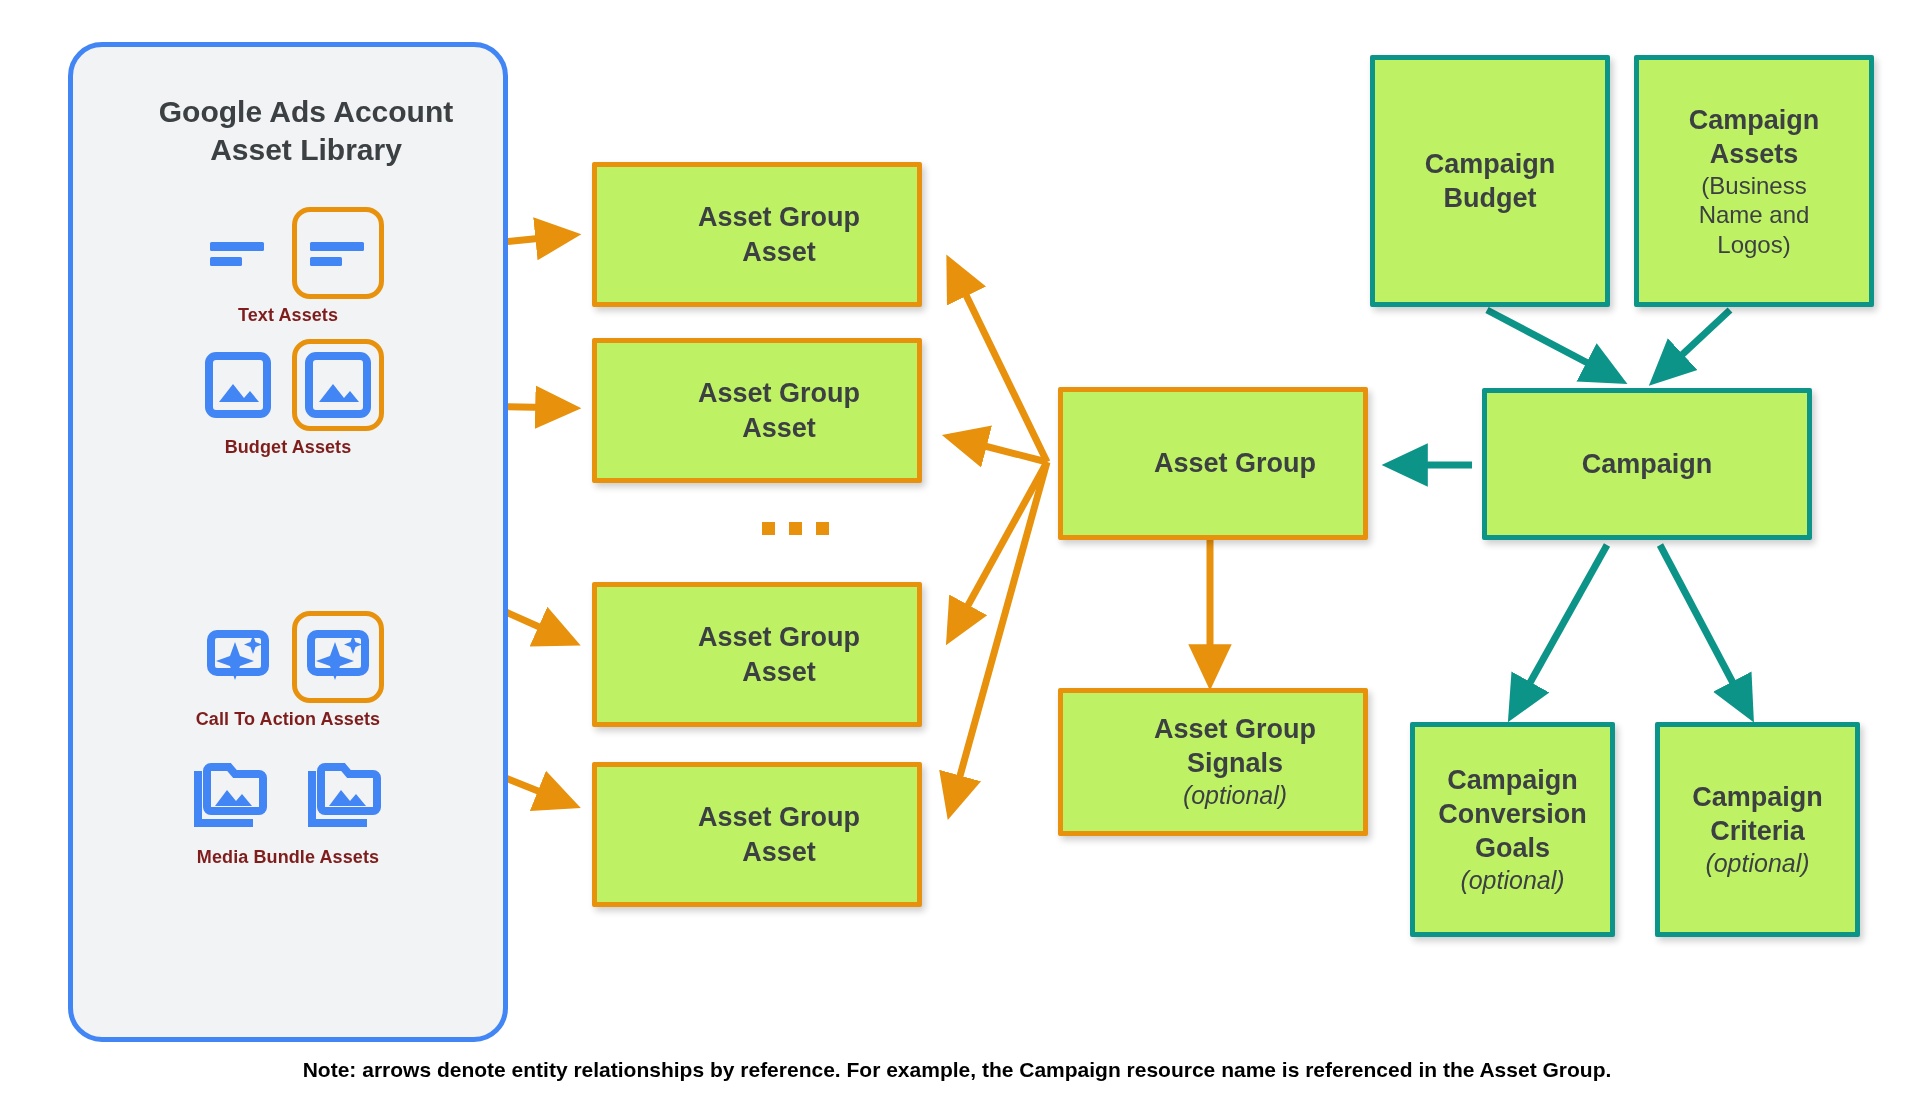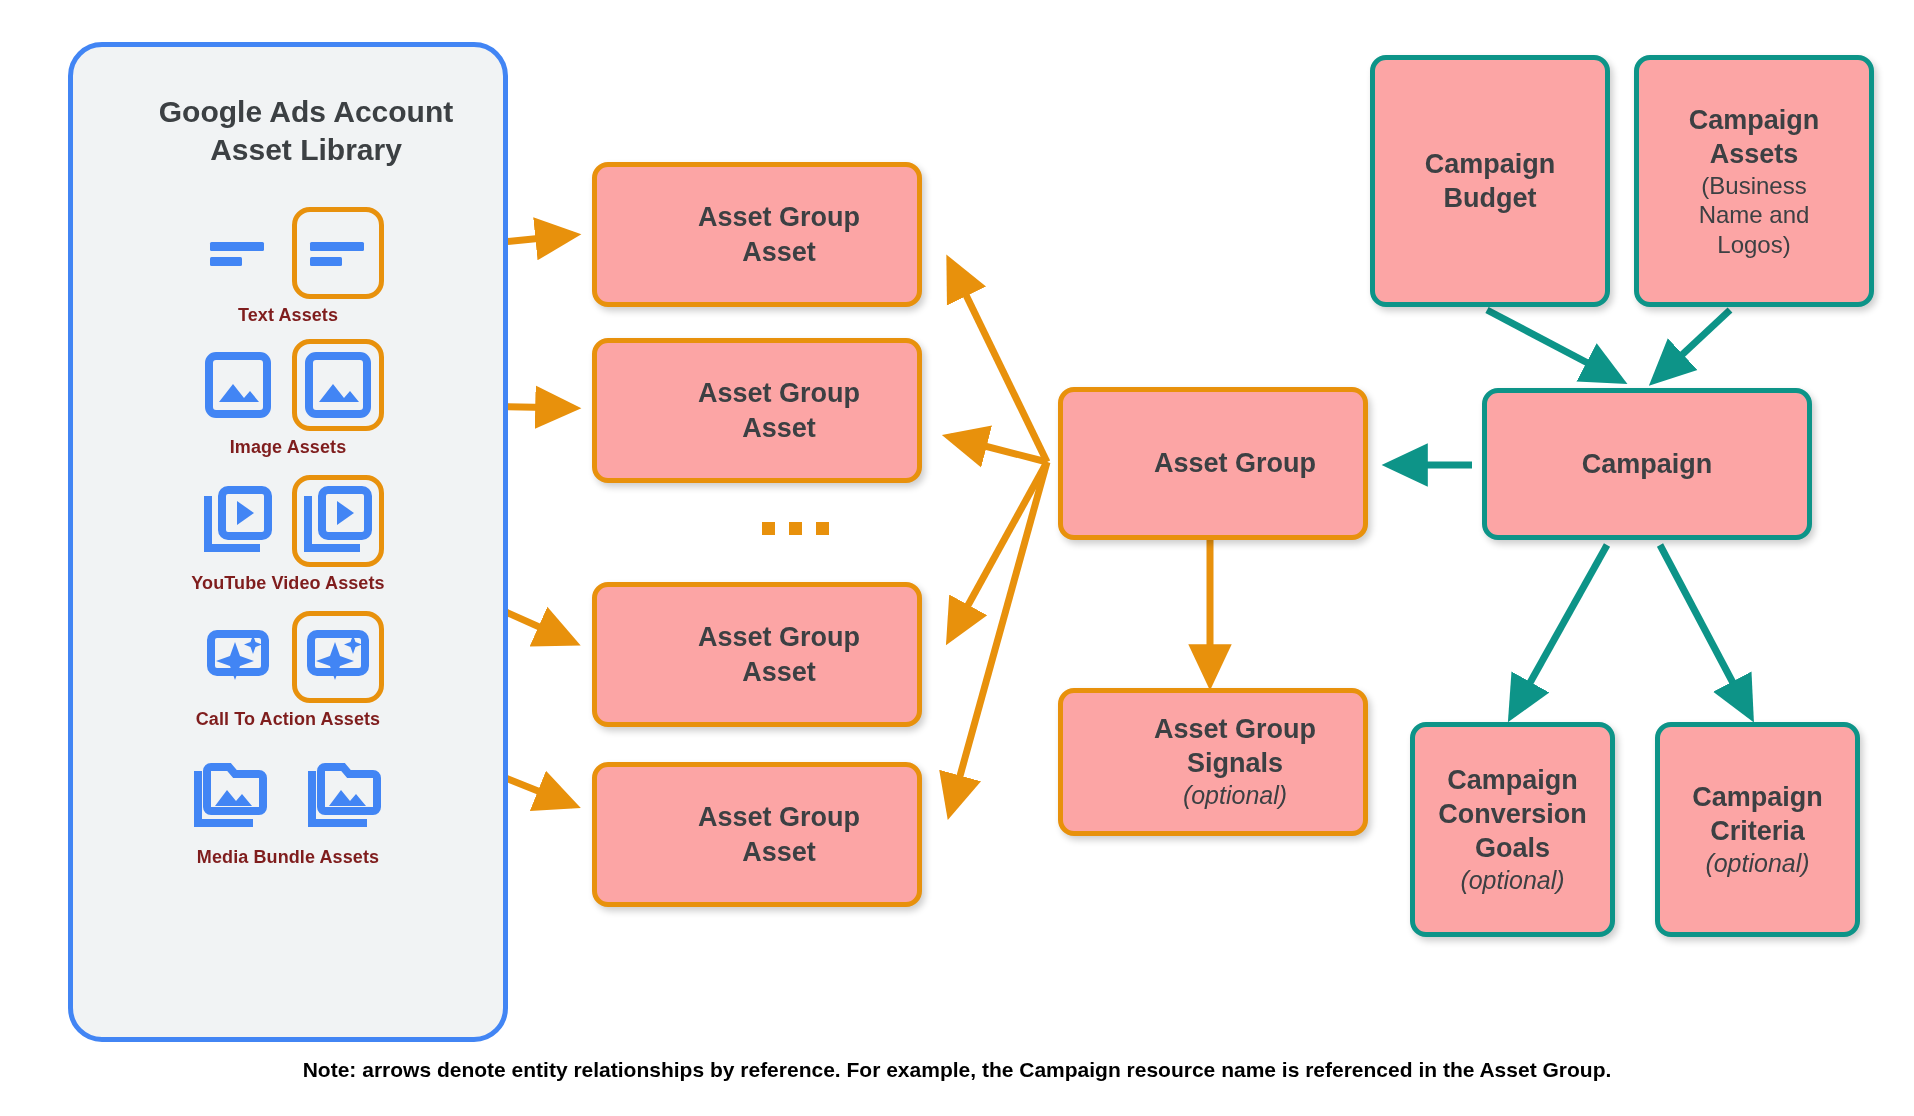--- a/index.html
+++ b/index.html
@@ -75,22 +75,22 @@
     font-size: 18px;
     font-weight: bold;
     color: #7f1d1d;
     margin-top: 4px;
     letter-spacing: .1px;
   }
 
   
   .node {
     position: absolute;
-    background: #fca5a5;
-    border-radius: 16px;
+    background: #bef264;
+    border-radius: 2px;
     display: flex;
     flex-direction: column;
     align-items: center;
     justify-content: center;
     text-align: center;
     color: #3c4043;
     box-shadow: 3px 4px 7px rgba(0,0,0,0.20);
     z-index: 3;
   }
   .node.orange { border: 5px solid #e8910c; padding-left: 44px; }
@@ -205,42 +205,23 @@
             <path d="M14 50 L28 32 L39 46 L45 39 L54 50 Z" fill="#4285f4"></path>
           </svg>
         </div>
         <div class="icon-slot highlight">
           <svg width="66" height="66" viewBox="0 0 66 66">
             <rect x="4" y="4" width="58" height="58" rx="7" fill="none" stroke="#4285f4" stroke-width="8"></rect>
             <path d="M14 50 L28 32 L39 46 L45 39 L54 50 Z" fill="#4285f4"></path>
           </svg>
         </div>
       </div>
-      <div class="asset-caption">Image Assets</div>
+      <div class="asset-caption">Budget Assets</div>
     </div>
 
-    <div class="asset-row" style="top:426px;">
-      <div class="asset-icons">
-        <div class="icon-slot">
-          <svg width="72" height="70" viewBox="0 0 72 70">
-            <path d="M6 14 L6 62 L54 62" fill="none" stroke="#4285f4" stroke-width="8" stroke-linecap="square"></path>
-            <rect x="20" y="4" width="46" height="46" rx="6" fill="none" stroke="#4285f4" stroke-width="8"></rect>
-            <path d="M35 15 L52 27 L35 39 Z" fill="#4285f4"></path>
-          </svg>
-        </div>
-        <div class="icon-slot highlight">
-          <svg width="72" height="70" viewBox="0 0 72 70">
-            <path d="M6 14 L6 62 L54 62" fill="none" stroke="#4285f4" stroke-width="8" stroke-linecap="square"></path>
-            <rect x="20" y="4" width="46" height="46" rx="6" fill="none" stroke="#4285f4" stroke-width="8"></rect>
-            <path d="M35 15 L52 27 L35 39 Z" fill="#4285f4"></path>
-          </svg>
-        </div>
-      </div>
-      <div class="asset-caption">YouTube Video  Assets</div>
-    </div>
 
     <div class="asset-row" style="top:562px;">
       <div class="asset-icons">
         <div class="icon-slot">
           <svg width="74" height="58" viewBox="0 0 74 58">
             <path d="M10 12 A6 6 0 0 1 16 6 L58 6 A6 6 0 0 1 64 12 L64 38 A6 6 0 0 1 58 44 L16 44 A6 6 0 0 1 10 38 Z" fill="none" stroke="#4285f4" stroke-width="8"></path>
             <path d="M34 52 L39 38 L53 33 L39 28 L34 14 L29 28 L15 33 L29 38 Z" fill="#4285f4"></path>
             <path d="M52 26 L54.5 19 L61 16.5 L54.5 14 L52 7 L49.5 14 L43 16.5 L49.5 19 Z" fill="#4285f4"></path>
           </svg>
         </div>

